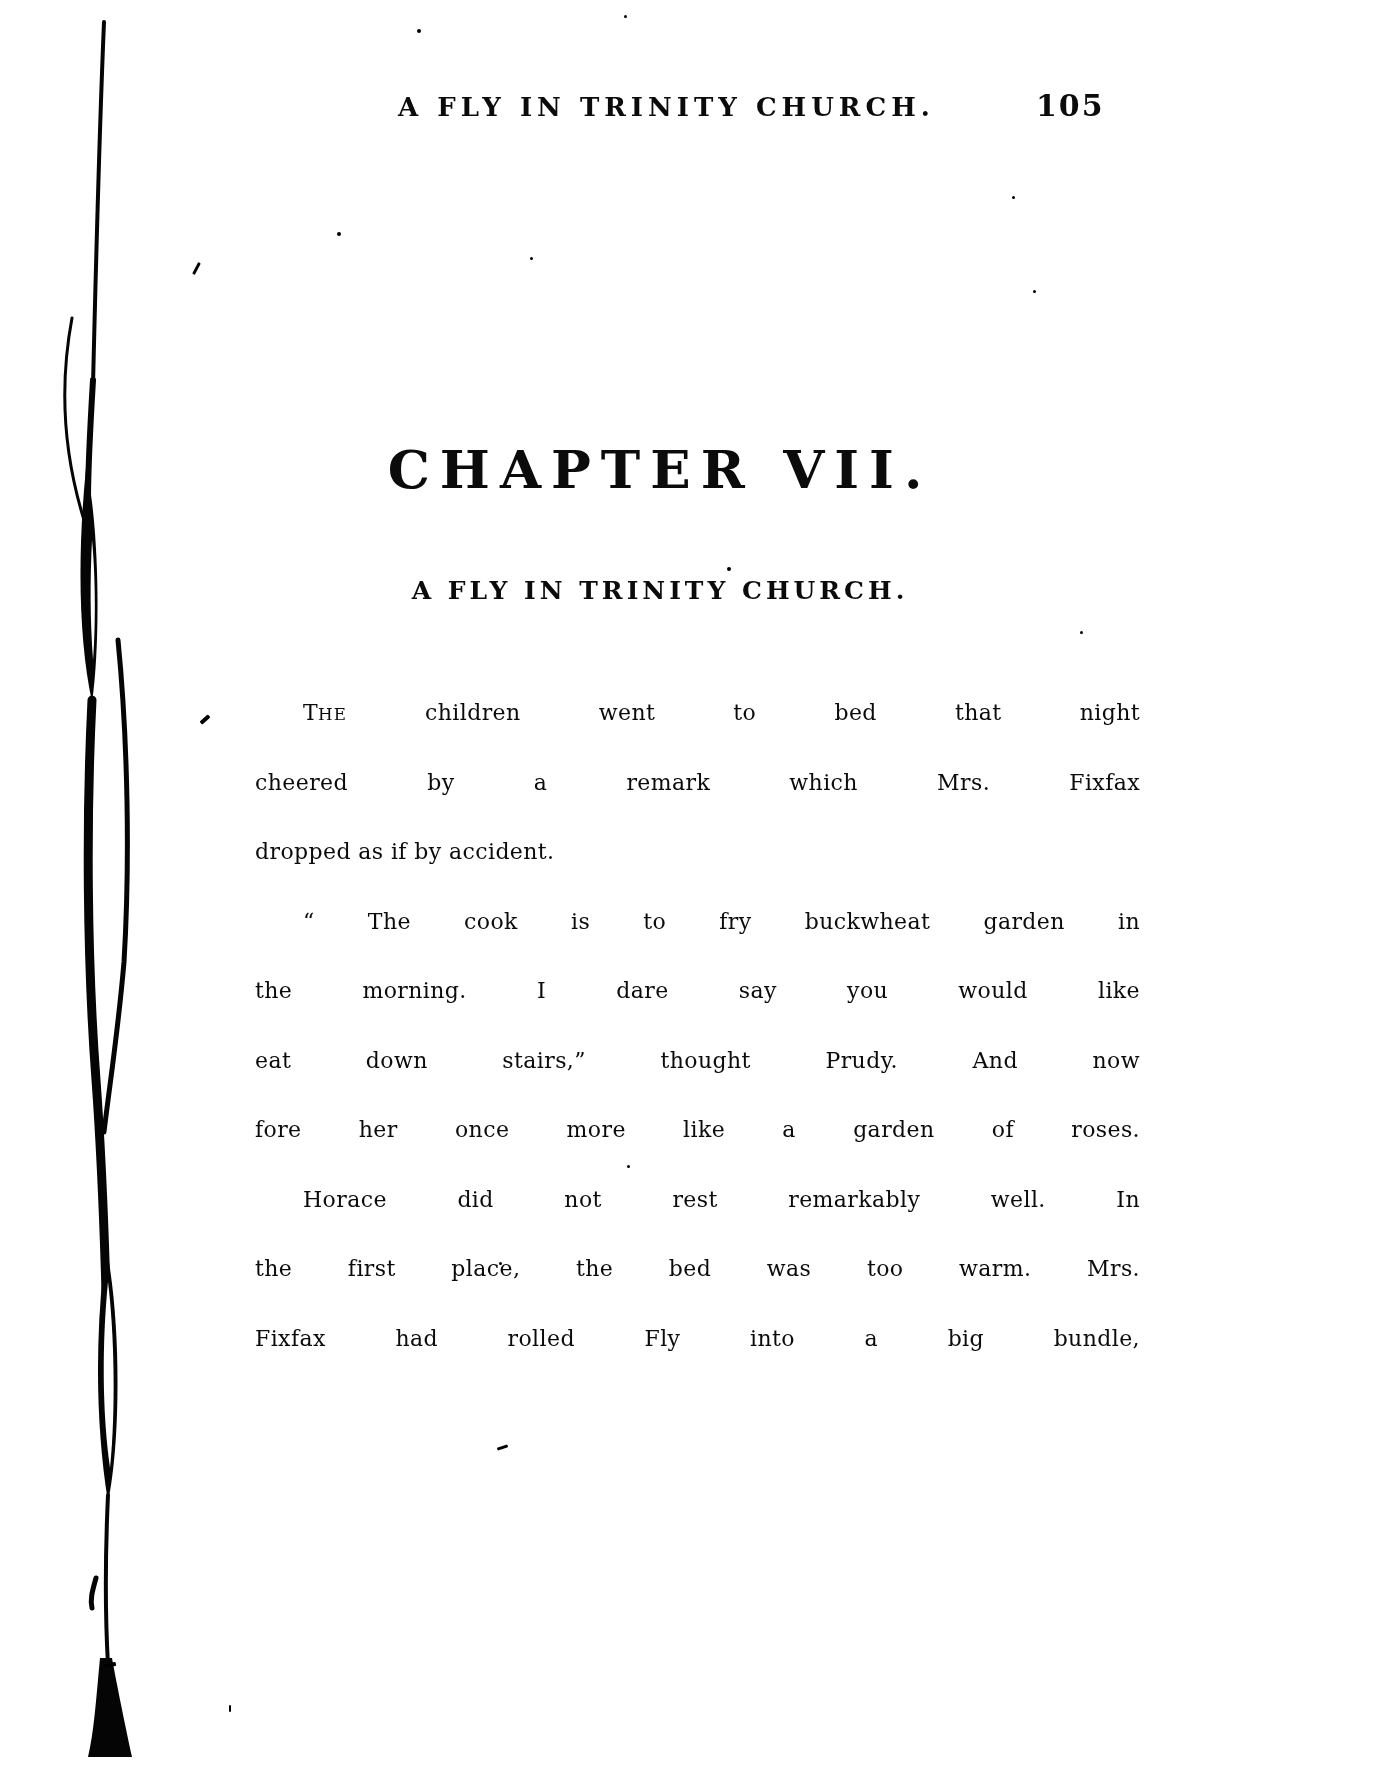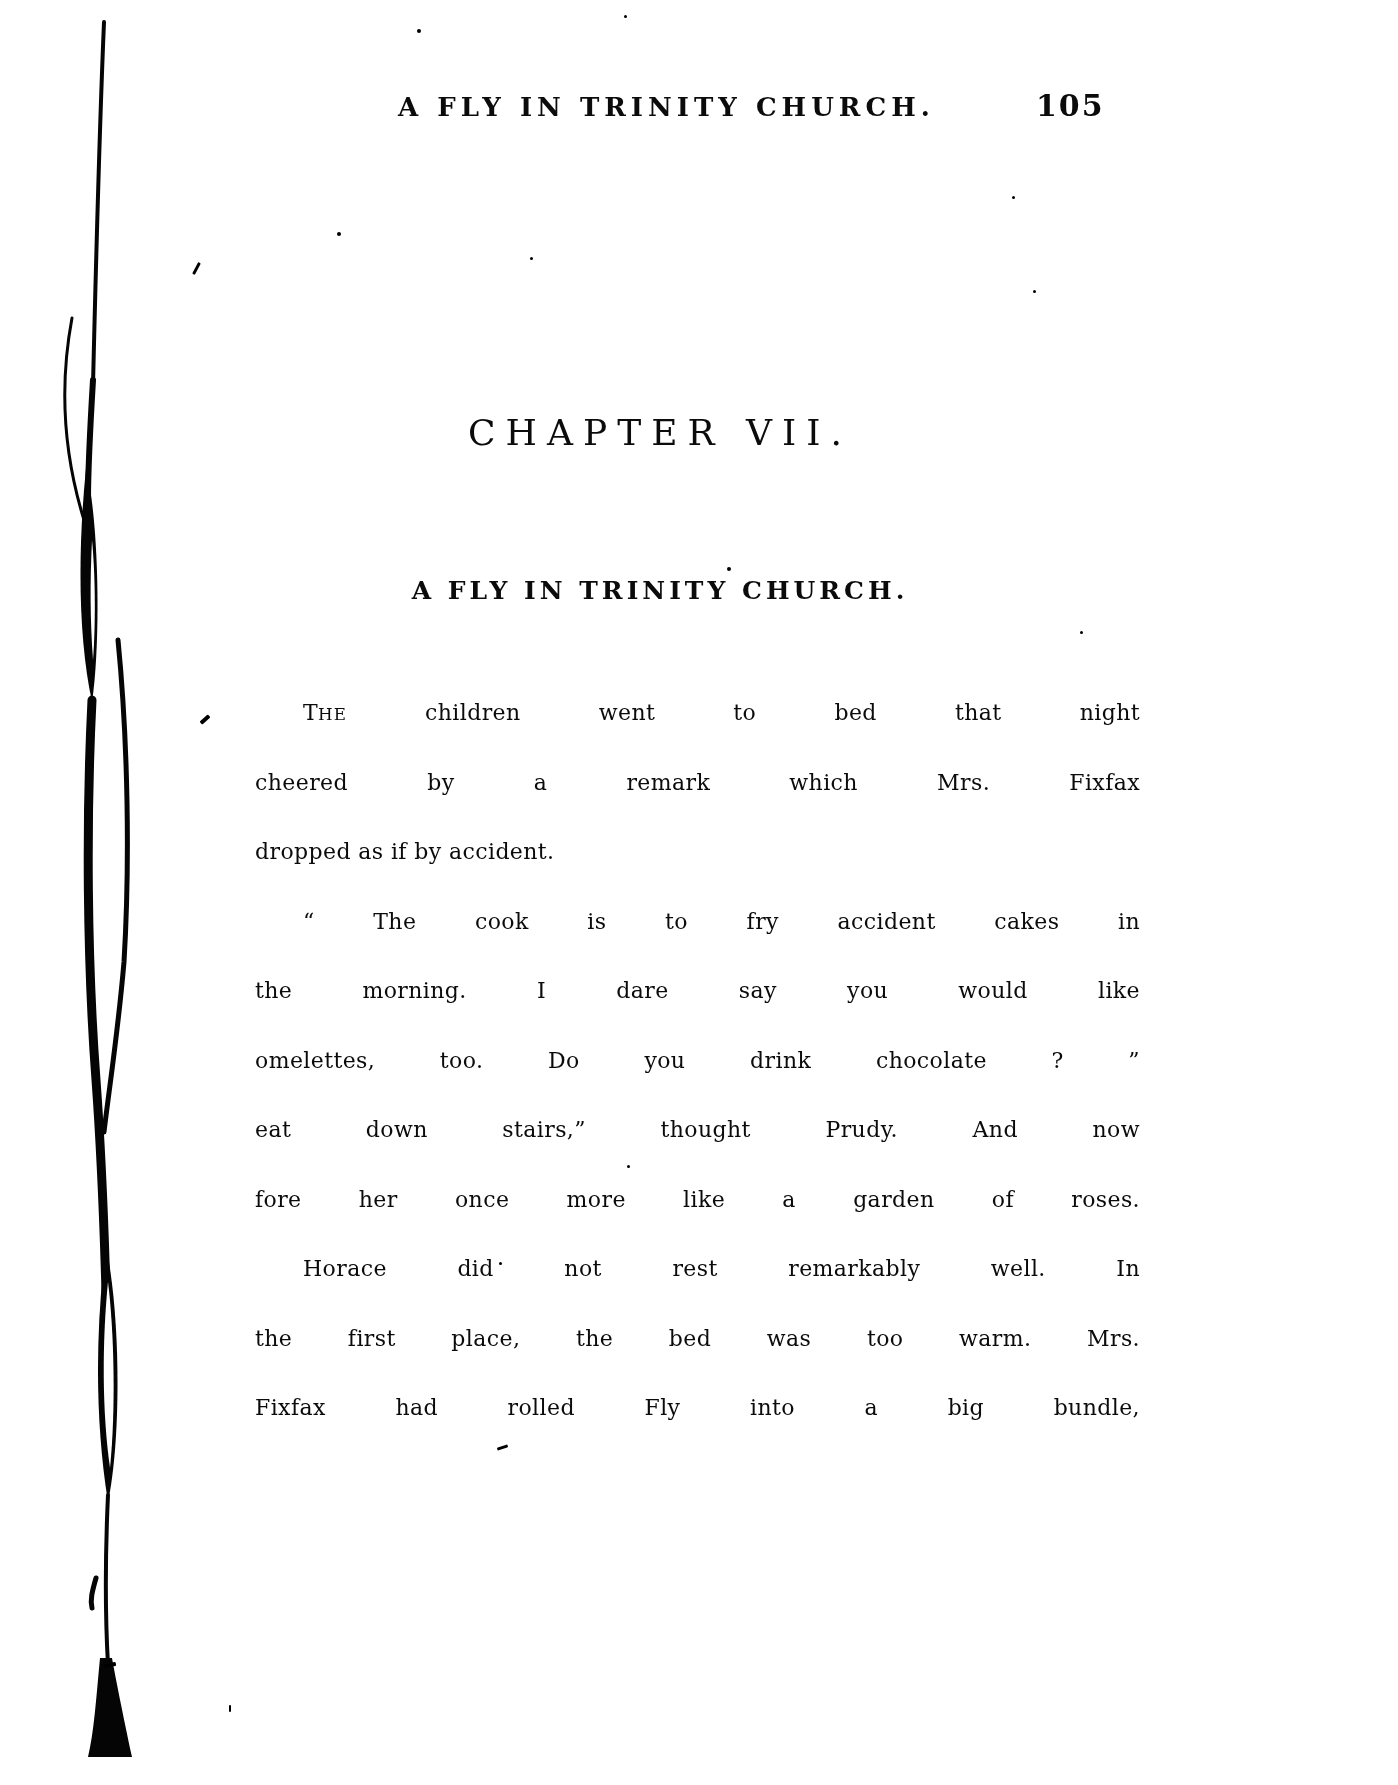--- a/index.html
+++ b/index.html
@@ -19,22 +19,22 @@
   }
   .page-number{
     position:absolute;left:1036px;top:88px;
     font-size:30px;font-weight:bold;letter-spacing:2px;
   }
   
   .heading-zone{
     position:absolute;left:180px;width:960px;text-align:center;
   }
   .chapter-heading{
-    top:412px;
-    font-size:36px;font-weight:normal;letter-spacing:10px;
+    top:438px;
+    font-size:53px;font-weight:bold;letter-spacing:10px;
     white-space:nowrap;
   }
   .chapter-subtitle{
     top:576px;
     font-size:25px;font-weight:bold;letter-spacing:4px;
     white-space:nowrap;
   }
   
   .body-text{
     position:absolute;left:255px;top:678px;width:885px;
@@ -110,23 +110,22 @@
   <div class="heading-zone chapter-heading">CHAPTER VII.</div>
   <div class="heading-zone chapter-subtitle">A FLY IN TRINITY CHURCH.</div>
 
   <div class="body-text">
 
     <div class="line indent"><span>T</span><span class="sc">HE</span><span> children went to bed that night</span></div>
 
     <div class="line">cheered by a remark which Mrs. Fixfax</div>
     <div class="line short">dropped as if by accident.</div>
 
-    <div class="line indent">“ The cook is to fry accident cakes in</div>
+    <div class="line indent">“ The cook is to fry buckwheat garden in</div>
     <div class="line">the morning.  I dare say you would like</div>
-    <div class="line">omelettes, too.  Do you drink chocolate ? ”</div>
 
     <div class="line">eat down stairs,” thought Prudy.  And now</div>
     <div class="line">fore her once more like a garden of roses.</div>
 
     <div class="line indent">Horace did not rest remarkably well.  In</div>
     <div class="line">the first place, the bed was too warm.  Mrs.</div>
     <div class="line">Fixfax had rolled Fly into a big bundle,</div>
 
   </div>
 </div>

